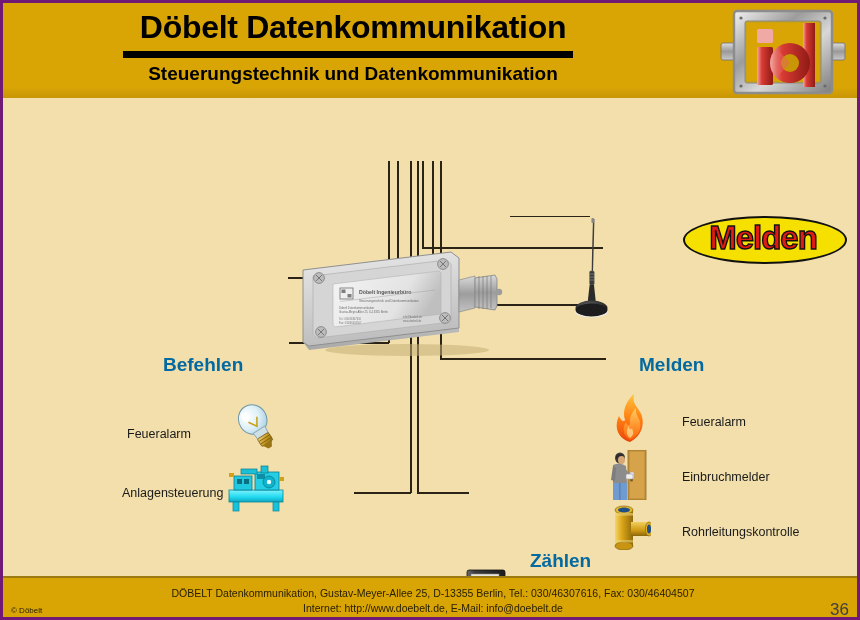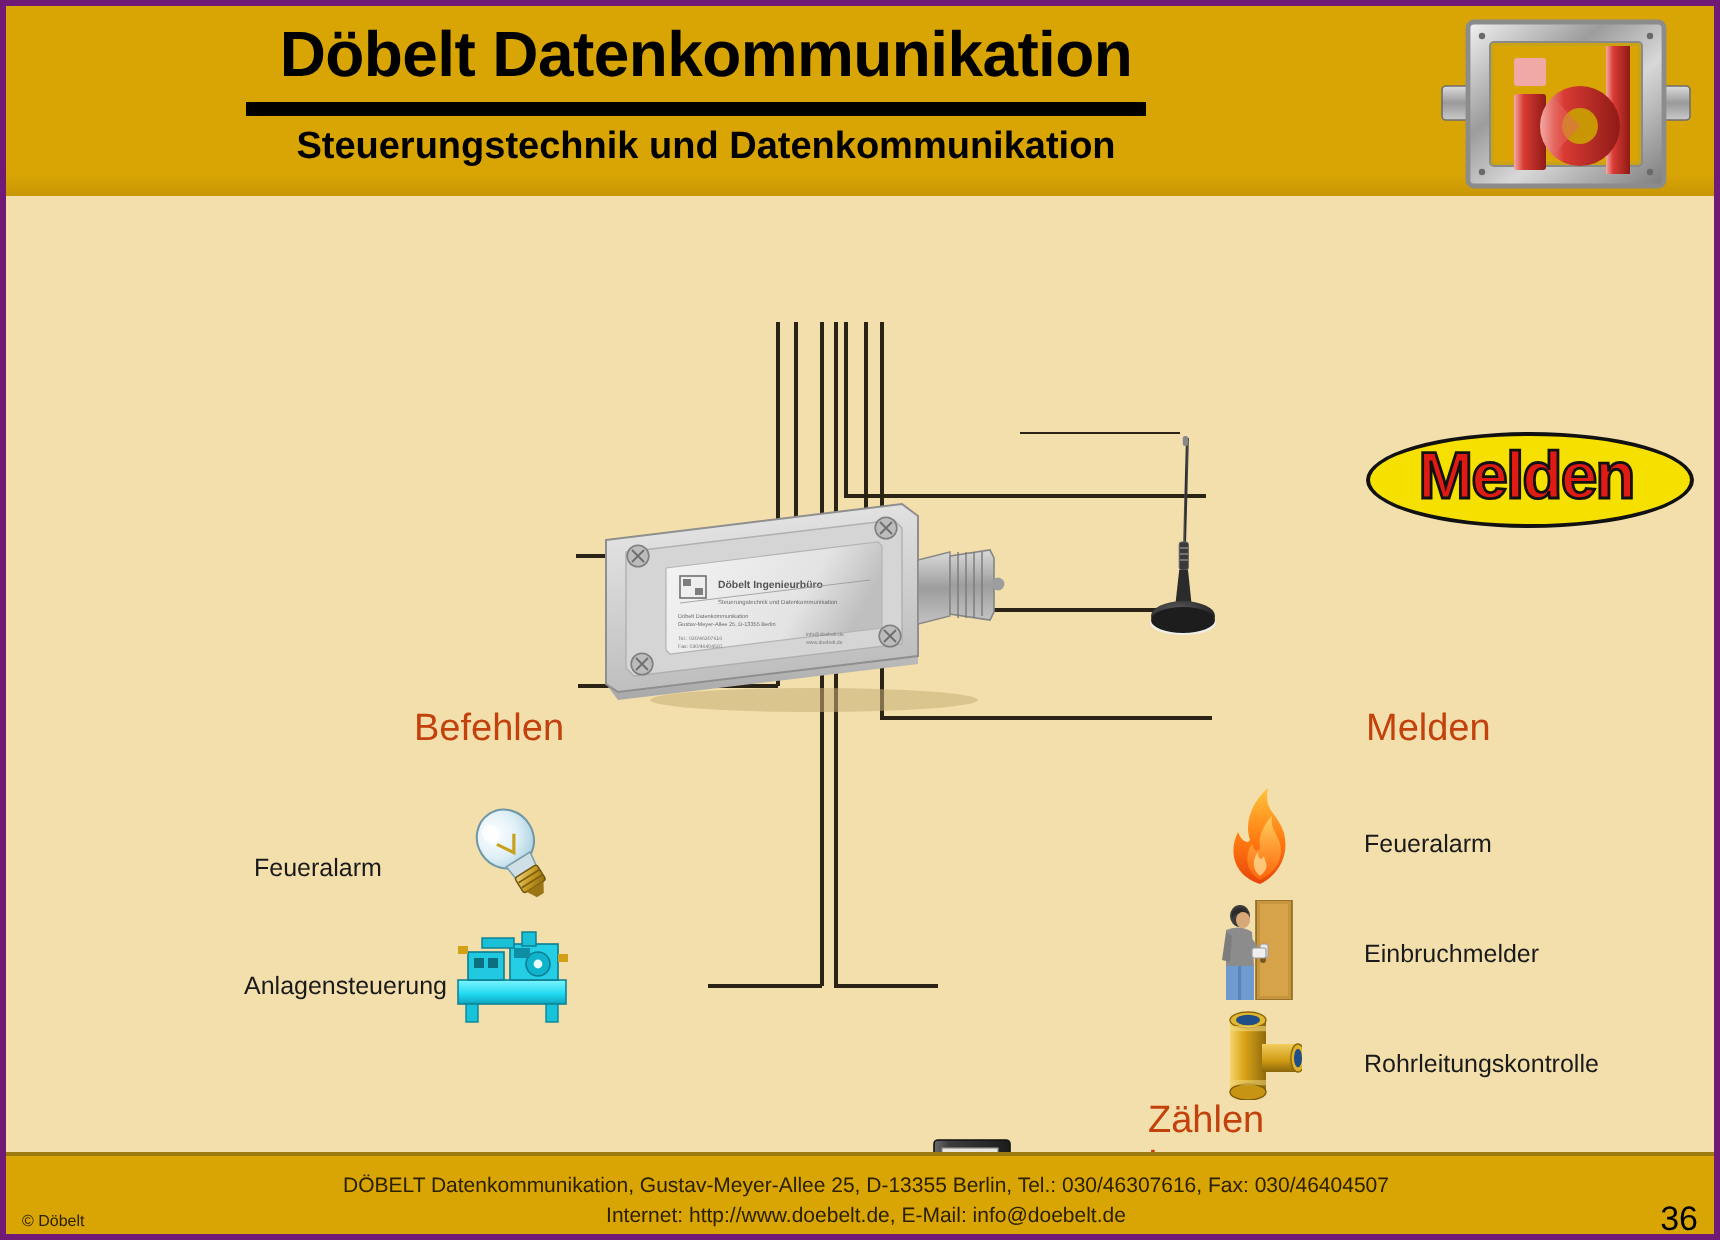--- a/index.html
+++ b/index.html
@@ -43,41 +43,41 @@
   #footer-line1,#footer-line2{
     position:absolute;left:0;width:860px;text-align:center;
     font-size:10.5px;color:#2b2000;font-weight:normal;
   }
   #footer-line1{top:9px;}
   #footer-line2{top:24px;}
   #copyright{
     position:absolute;left:8px;top:28px;font-size:8px;color:#2b2000;
   }
   #pagenum{
-    position:absolute;right:14px;top:22px;font-size:17px;color:#000000;margin-left:16px;
+    position:absolute;right:14px;top:22px;font-size:17px;color:#404040;margin-left:16px;
   }
   
   .dxlogo{position:absolute;}
   .dxlogo .ell{
     position:absolute;left:0;top:0;width:100%;height:100%;
     background:#f5e000;border:2px solid #111;border-radius:50%;
   }
   .dxlogo .txt{
     position:absolute;left:0;top:0;width:100%;height:100%;
     display:flex;align-items:center;justify-content:center;
     font-weight:bold;color:#e01b14;
     -webkit-text-stroke:1.4px #111;
     letter-spacing:-1px;
   }
   #dxlife{left:18px;top:120px;width:120px;height:40px;}
   #dxlife .txt{font-size:31px;}
   #dxevent{left:680px;top:118px;width:160px;height:44px;}
   #dxevent .txt{font-size:33px;}
   
-  .sec-head{position:absolute;font-size:19px;font-weight:normal;color:#c2410c;margin-left:44px;}
+  .sec-head{position:absolute;font-size:19px;font-weight:bold;color:#0369a1;}
   #h-befehlen{left:160px;top:256px;}
   #h-melden{left:636px;top:256px;}
   #h-messen{left:228px;top:452px;line-height:1.18;}
   #h-zaehlen{left:527px;top:452px;line-height:1.18;}
   
   .lbl{position:absolute;font-size:12.5px;color:#1a1a1a;white-space:nowrap;text-align:center;}
   #l-beleuchtung{left:124px;top:329px;}
   #l-anlagen{left:88px;top:388px;margin-left:31px;}
   #l-feuer{left:679px;top:317px;}
   #l-einbruch{left:679px;top:372px;}

